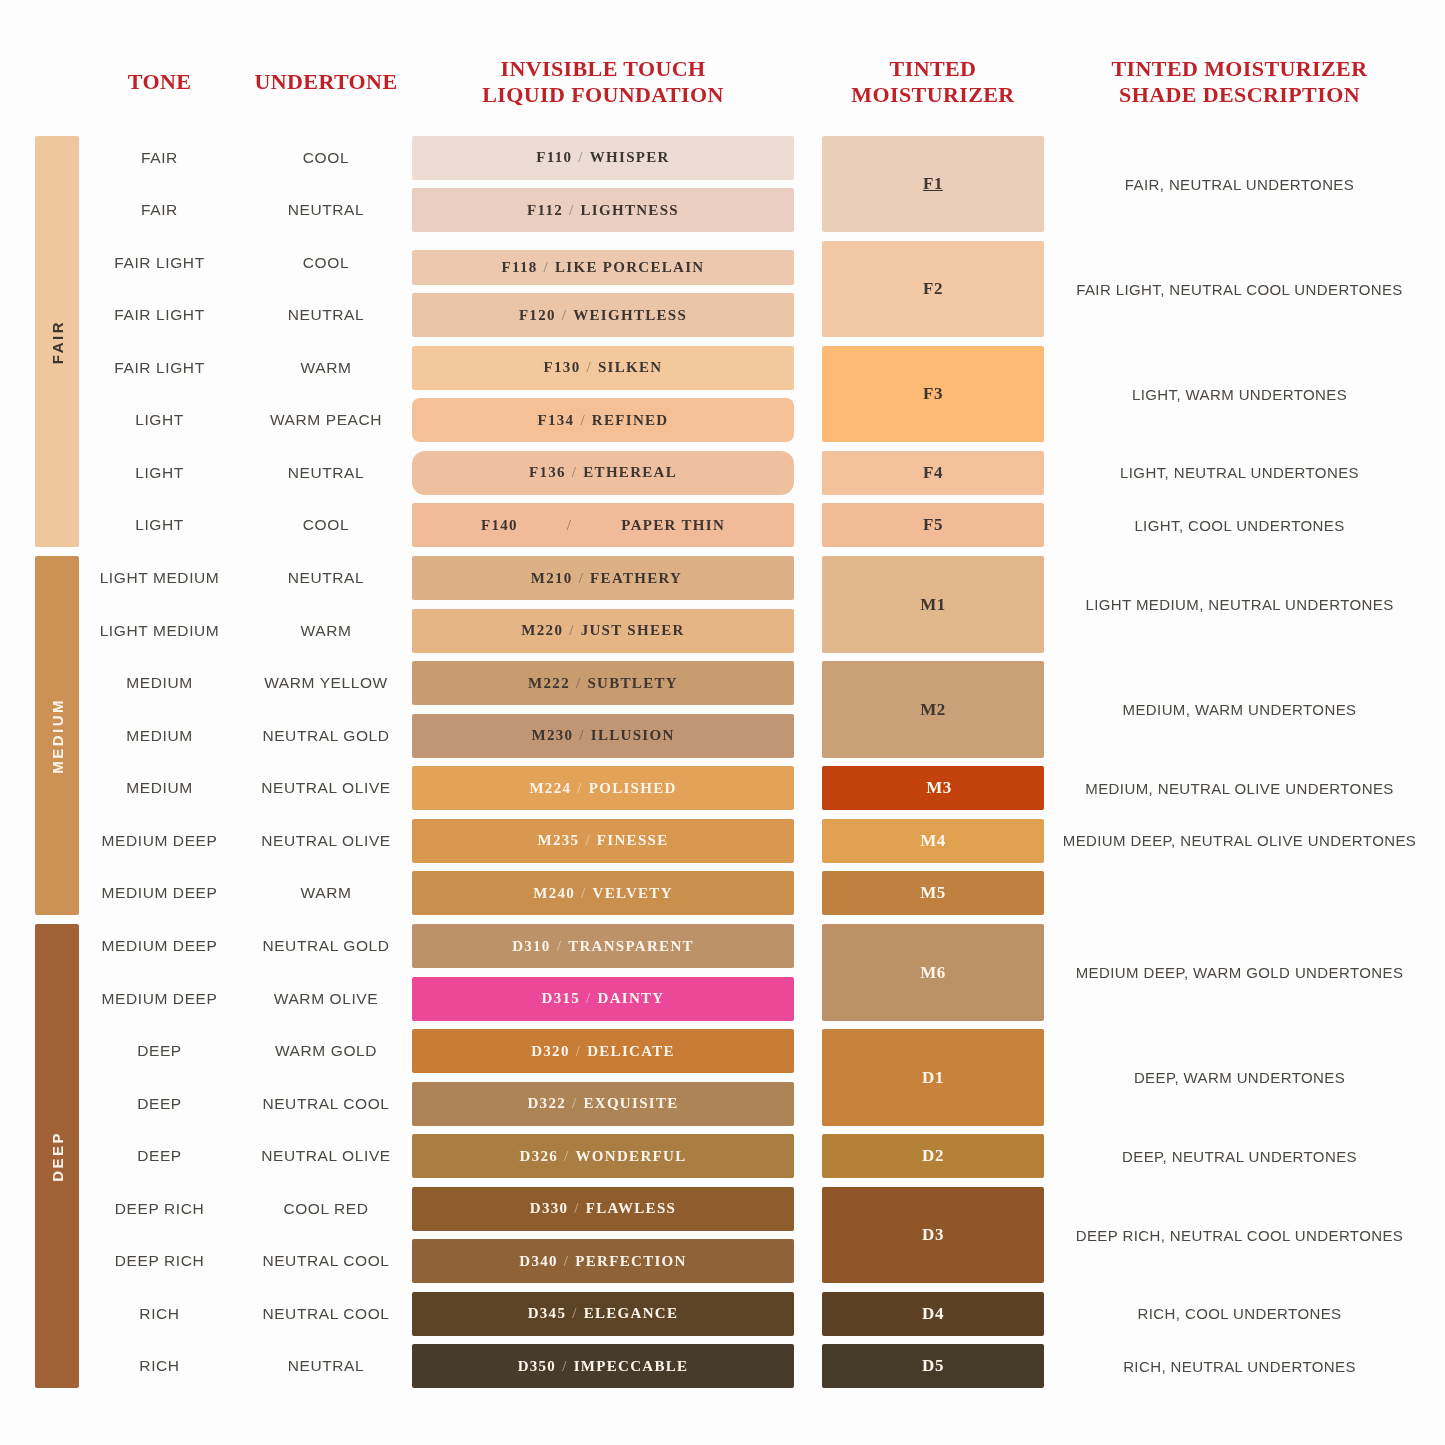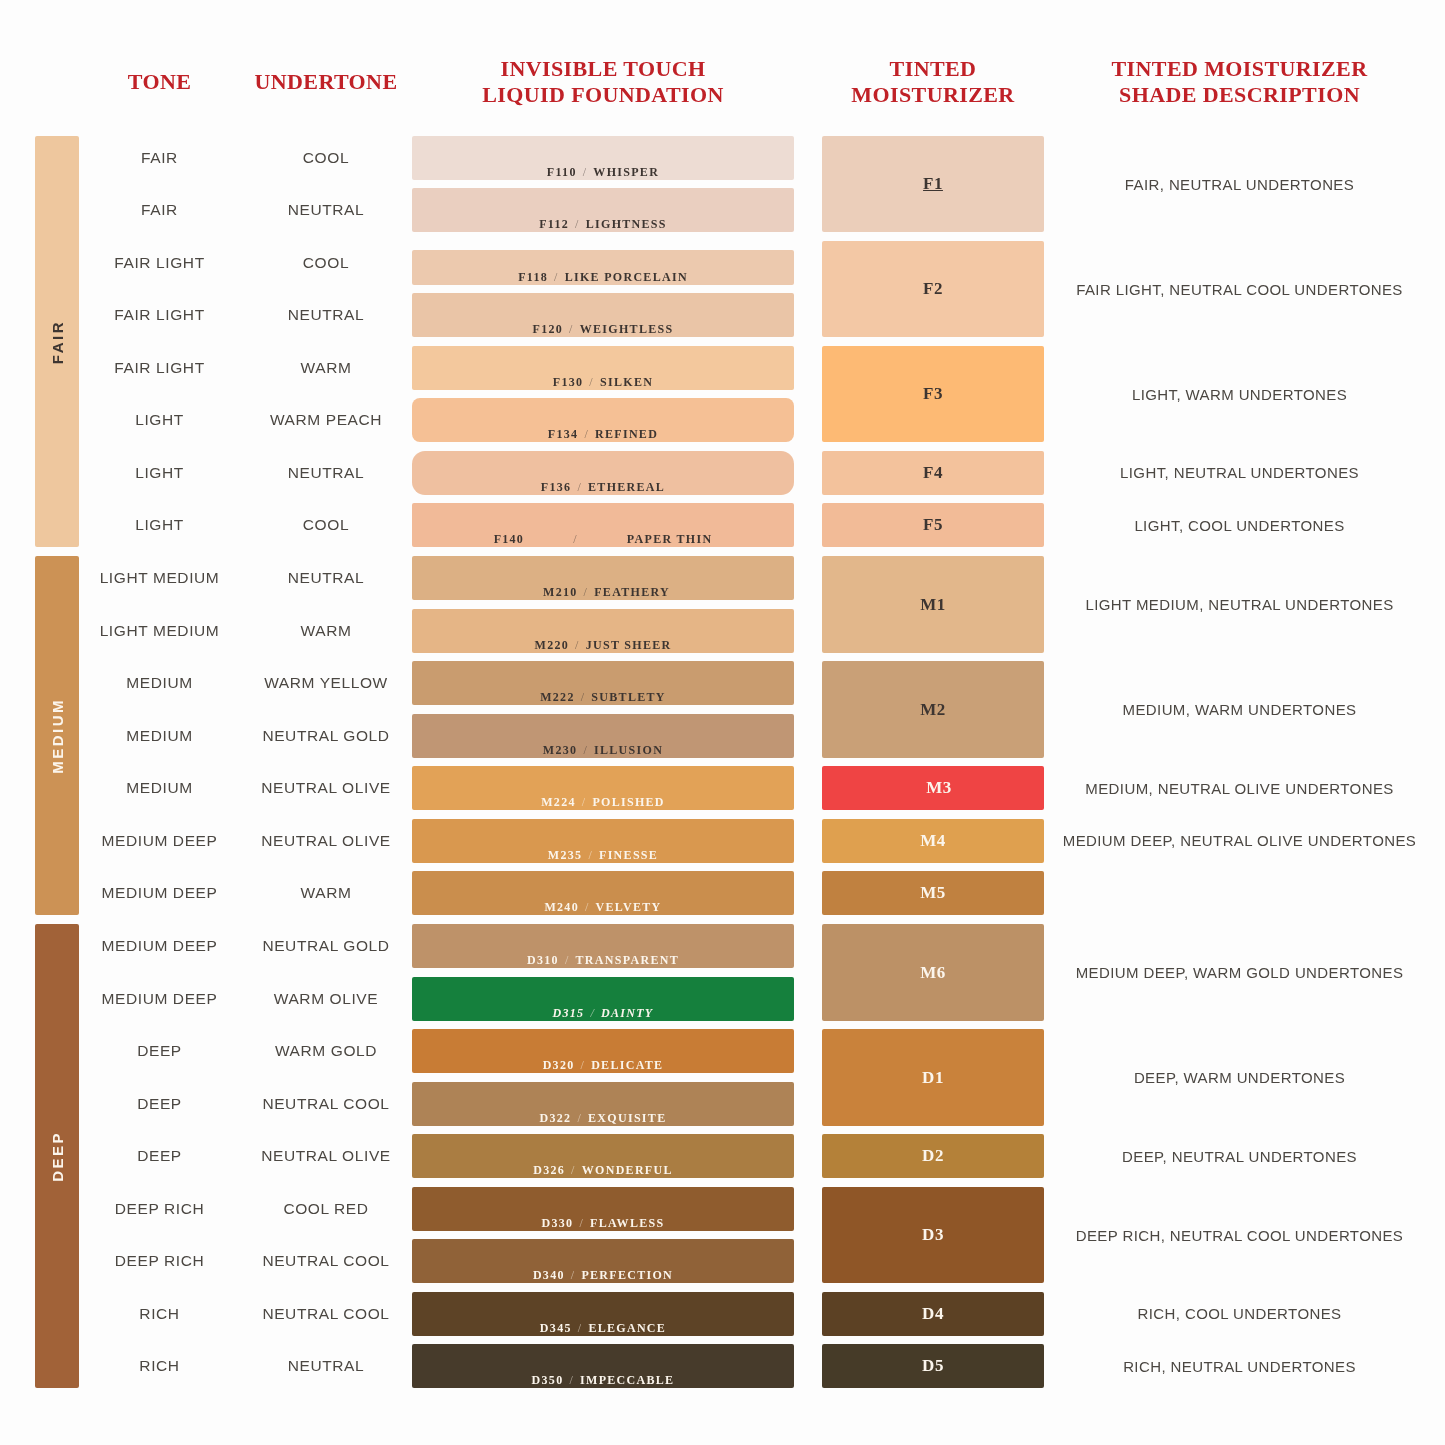--- a/index.html
+++ b/index.html
@@ -31,23 +31,23 @@
   .grid{
     display:grid;
     grid-template-columns:161px 172px 382px 28px 222px 391px;
     grid-auto-rows:44px;row-gap:8.5px;
   }
   .tone-cell{
     display:flex;align-items:center;justify-content:center;
     font-size:15.5px;letter-spacing:.6px;color:#4b4742;white-space:nowrap;
   }
   .swatch{
-    display:flex;align-items:flex-end;justify-content:center;border-radius:2px;
+    display:flex;align-items:center;justify-content:center;border-radius:2px;
     font-family:"Liberation Serif","DejaVu Serif",serif;
-    font-weight:bold;font-size:12px;letter-spacing:1.3px;white-space:nowrap;
+    font-weight:bold;font-size:15px;letter-spacing:1.3px;white-space:nowrap;
   }
   .swatch .slash{font-weight:normal;opacity:.55;padding:0 6px;}
   .moist{
     display:flex;align-items:center;justify-content:center;border-radius:2px;
     font-family:"Liberation Serif","DejaVu Serif",serif;
     font-weight:bold;font-size:17px;letter-spacing:.5px;
   }
   .desc{
     display:flex;align-items:center;justify-content:center;text-align:center;
     font-size:15px;letter-spacing:.4px;color:#4b4742;padding:0 8px;
@@ -204,42 +204,42 @@
           <div class="tone-cell" style="grid-area: 7 / 2;">WARM</div>
           <div class="swatch tlight" style="background: rgb(202, 142, 77); grid-area: 7 / 3;">
             <span class="code">M240</span>
             <span class="slash">/</span>
             <span class="shade-name">VELVETY</span>
           </div>
           <div class="moist tdark" style="background: rgb(226, 183, 139); grid-area: 1 / 5 / span 2;">M1</div>
           <div class="desc" style="grid-area: 1 / 6 / span 2;">LIGHT MEDIUM, NEUTRAL UNDERTONES</div>
           <div class="moist tdark" style="background: rgb(201, 160, 119); grid-area: 3 / 5 / span 2;">M2</div>
           <div class="desc" style="grid-area: 3 / 6 / span 2;">MEDIUM, WARM UNDERTONES</div>
-          <div class="moist tlight" style="background: #ef4444; grid-area: 5 / 5 / span 1; padding-left: 12px;">M3</div>
+          <div class="moist tlight" style="background: #c2410c; grid-area: 5 / 5 / span 1; padding-left: 12px;">M3</div>
           <div class="desc" style="grid-area: 5 / 6 / span 1;">MEDIUM, NEUTRAL OLIVE UNDERTONES</div>
           <div class="moist tlight" style="background: rgb(223, 160, 79); grid-area: 6 / 5 / span 1;">M4</div>
           <div class="desc" style="grid-area: 6 / 6 / span 1;">MEDIUM DEEP, NEUTRAL OLIVE UNDERTONES</div>
           <div class="moist tlight" style="background: rgb(192, 129, 64); grid-area: 7 / 5 / span 1;">M5</div>
         </div>
       </section>
       <section class="section">
         <div class="side-bar tlight" style="background: rgb(161, 98, 56);">
           <span class="side-label">DEEP</span>
         </div>
         <div class="grid">
           <div class="tone-cell" style="grid-area: 1 / 1;">MEDIUM DEEP</div>
           <div class="tone-cell" style="grid-area: 1 / 2;">NEUTRAL GOLD</div>
           <div class="swatch tlight" style="background: rgb(190, 146, 105); grid-area: 1 / 3;">
             <span class="code">D310</span>
             <span class="slash">/</span>
             <span class="shade-name">TRANSPARENT</span>
           </div>
           <div class="tone-cell" style="grid-area: 2 / 1;">MEDIUM DEEP</div>
           <div class="tone-cell" style="grid-area: 2 / 2;">WARM OLIVE</div>
-          <div class="swatch tlight" style="background: #15803d; grid-area: 2 / 3; font-style: italic;">
+          <div class="swatch tlight" style="background: #ec4899; grid-area: 2 / 3;">
             <span class="code">D315</span>
             <span class="slash">/</span>
             <span class="shade-name">DAINTY</span>
           </div>
           <div class="tone-cell" style="grid-area: 3 / 1;">DEEP</div>
           <div class="tone-cell" style="grid-area: 3 / 2;">WARM GOLD</div>
           <div class="swatch tlight" style="background: rgb(200, 124, 53); grid-area: 3 / 3;">
             <span class="code">D320</span>
             <span class="slash">/</span>
             <span class="shade-name">DELICATE</span>

